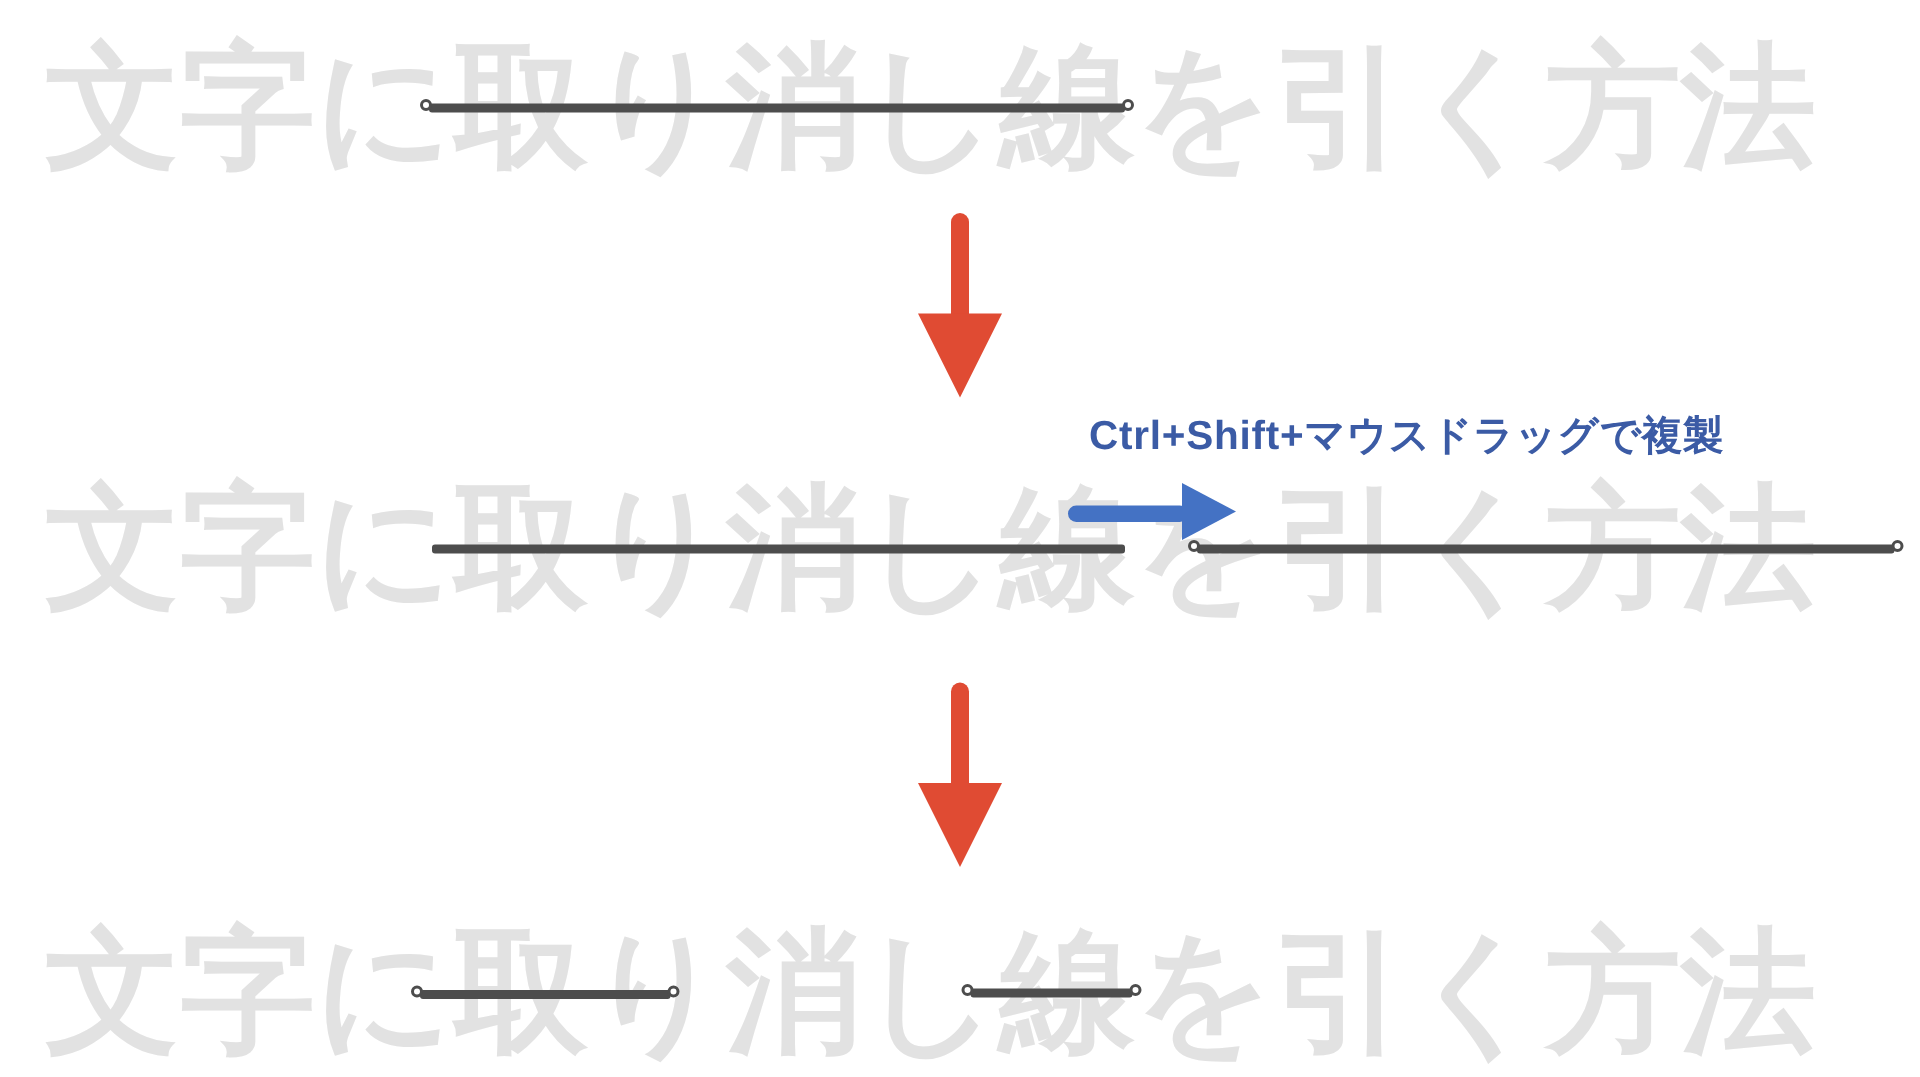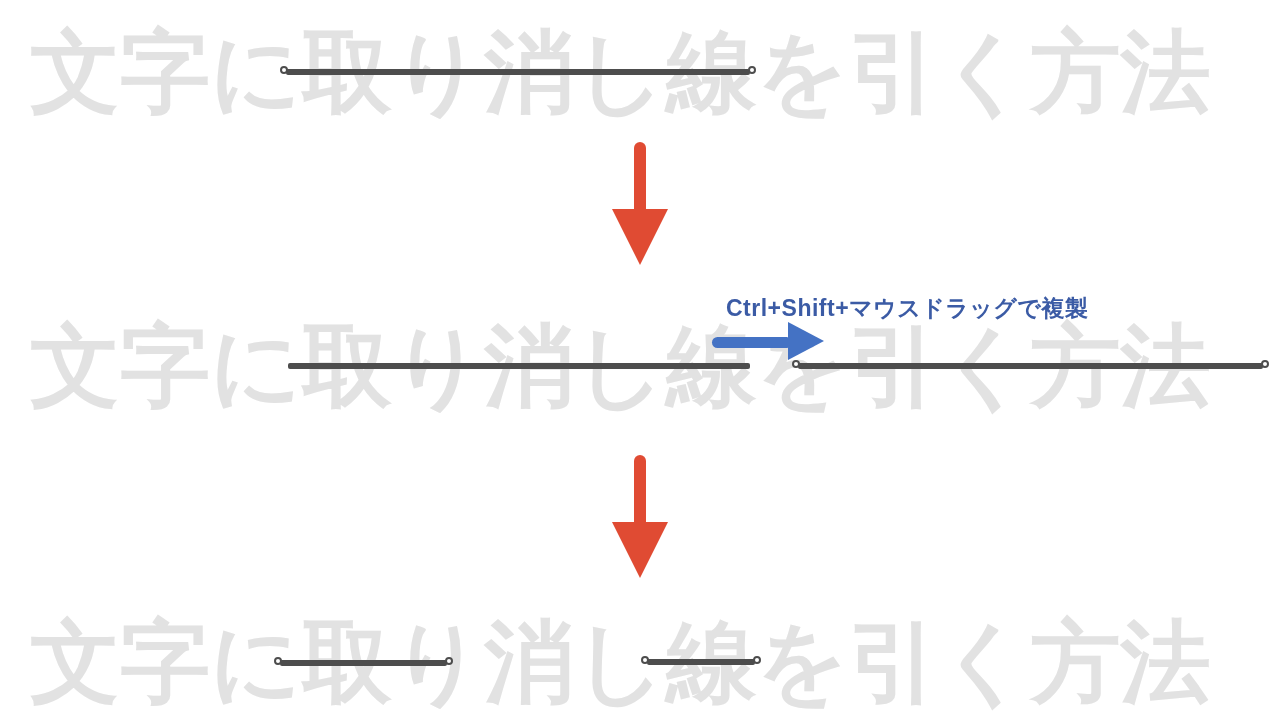--- a/index.html
+++ b/index.html
@@ -63,22 +63,22 @@
     background:var(--blue-arrow);border-radius:6px;
   }
   .blue-arrow .head{
     position:absolute;left:76px;top:0;width:0;height:0;
     border-top:19px solid transparent;border-bottom:19px solid transparent;
     border-left:36px solid var(--blue-arrow);
   }
   
   .annotation{
     position:absolute;left:726px;top:274px;
-    font-size:23px;line-height:32px;font-weight:700;
-    color:var(--label-text);white-space:nowrap;letter-spacing:0.5px;margin-top:18px;
+    font-size:27px;line-height:32px;font-weight:700;
+    color:var(--label-text);white-space:nowrap;letter-spacing:0.5px;
   }
 </style>
 </head>
 <body>
 
 <div class="canvas">
 
   <div class="ghost-row r1">文字に取り消し線を引く方法</div>
   <div class="ghost-row r2">文字に取り消し線を引く方法</div>
   <div class="ghost-row r3">文字に取り消し線を引く方法</div>

